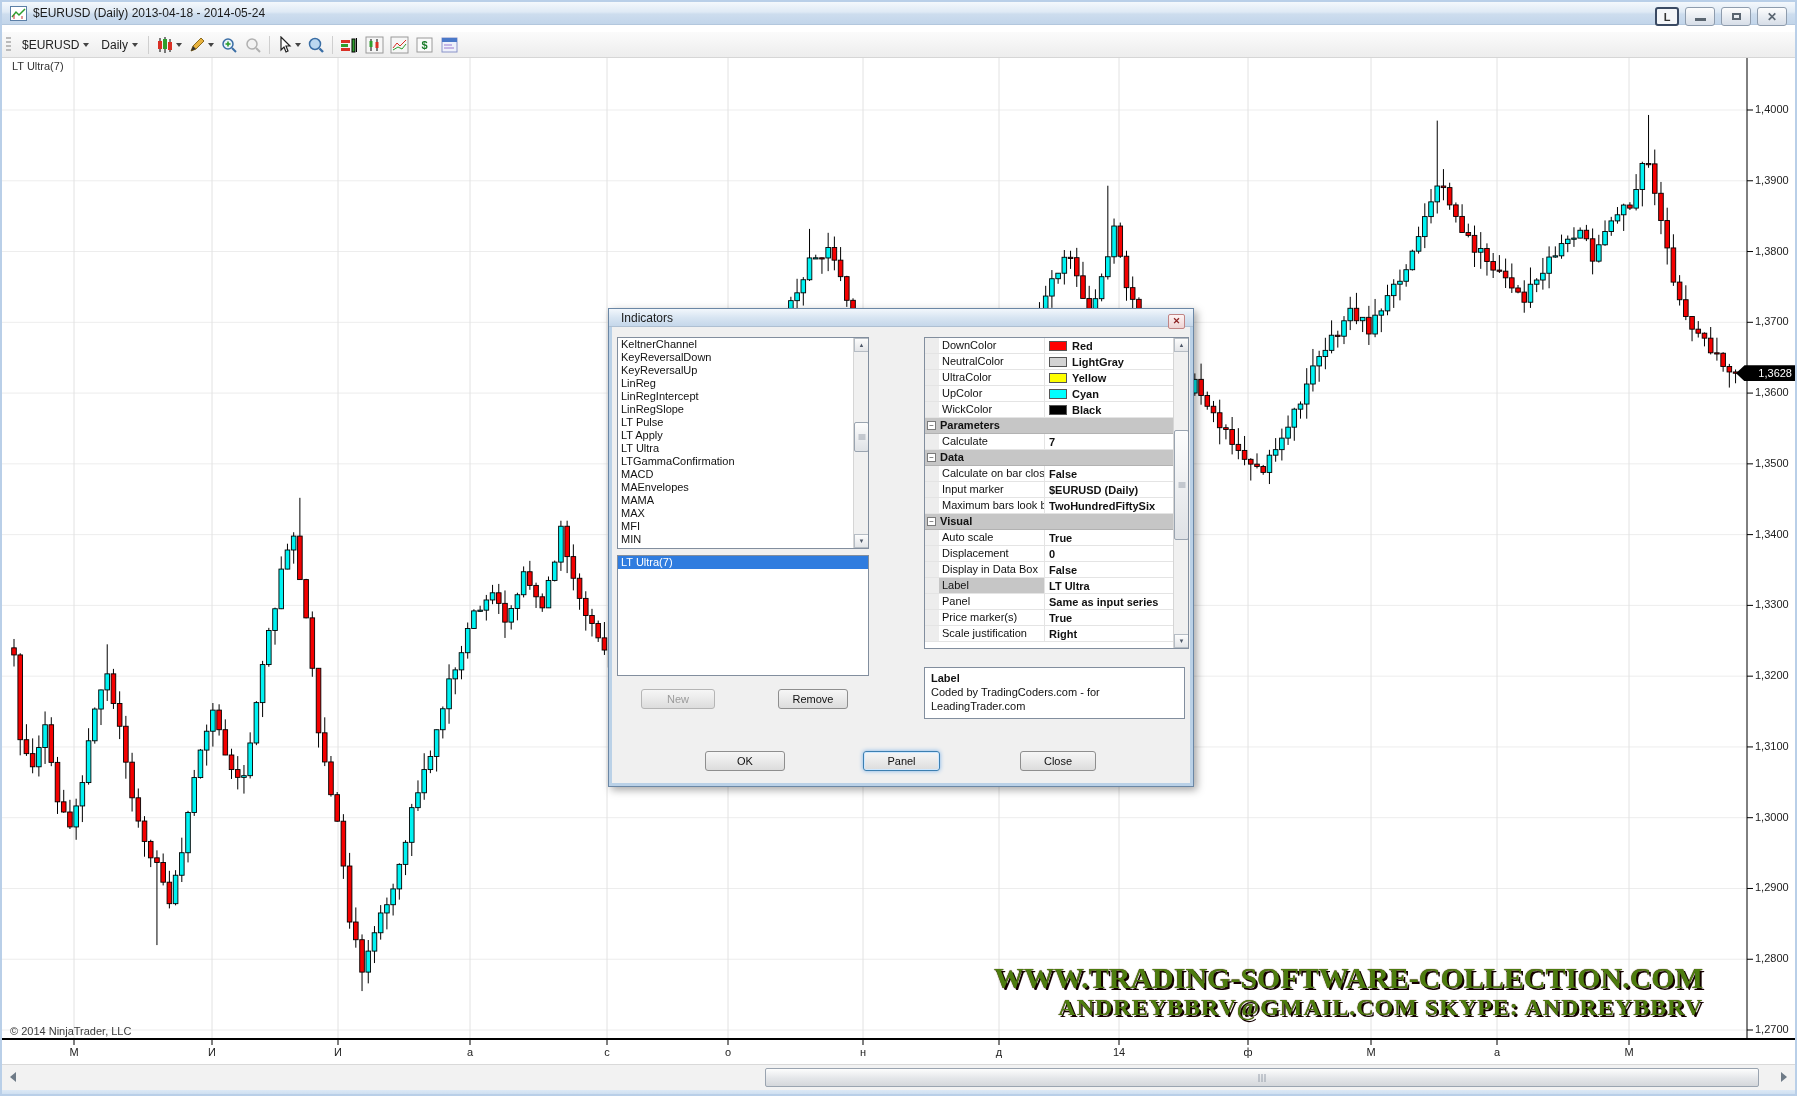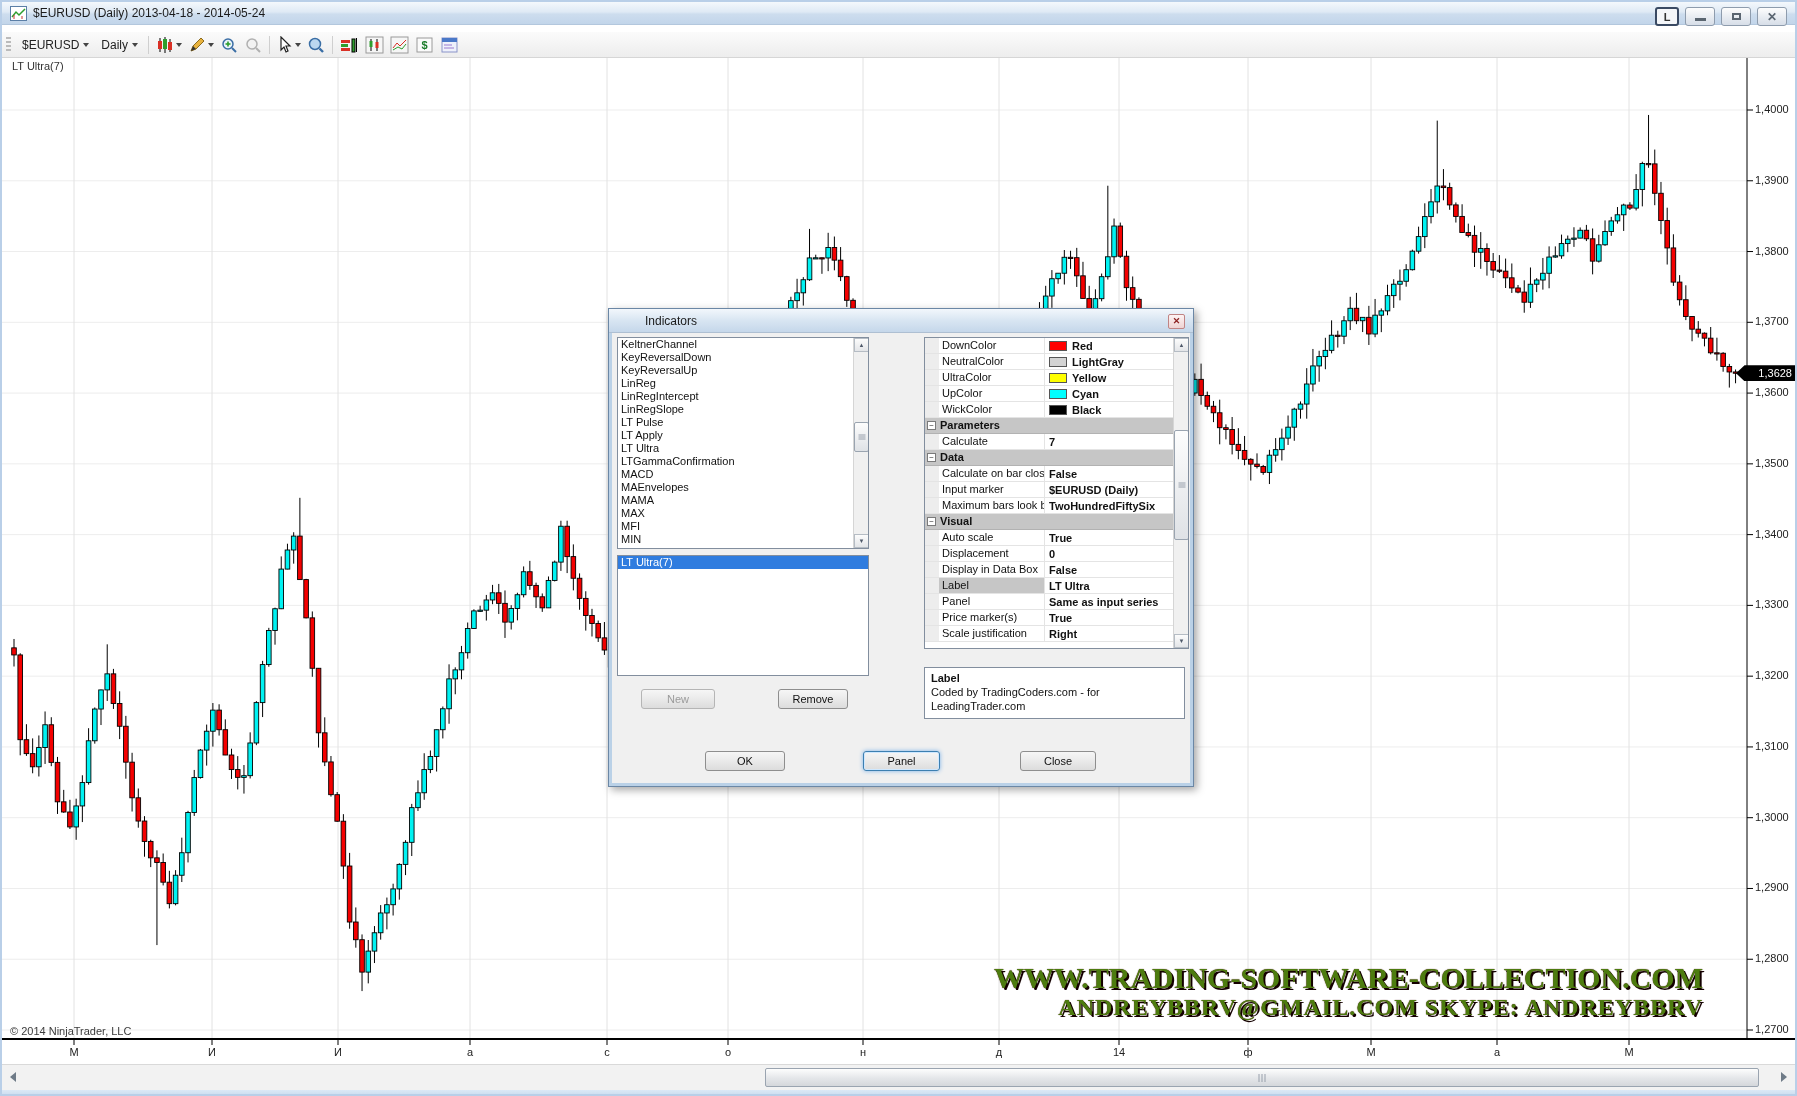--- a/index.html
+++ b/index.html
@@ -56,23 +56,23 @@
   #hs-grip i{display:block;width:1px;height:8px;background:#97a0ab;}
   .hs-arrow{position:absolute;top:7px;width:0;height:0;border-top:5px solid transparent;border-bottom:5px solid transparent;}
   #hs-left{left:8px;border-right:6px solid #6f7b88;}
   #hs-right{right:8px;border-left:6px solid #6f7b88;}
   #bottom-strip{position:absolute;left:0;top:1088px;width:100%;height:8px;
     background:linear-gradient(#dce9f6,#c3d6ec);z-index:6;}
   
   #dlg{position:absolute;left:606px;top:306px;width:586px;height:479px;z-index:10;
     background:#f0f0f0;border:1px solid #6b87a5;box-shadow:3px 3px 8px rgba(0,0,0,.35);
     outline:3px solid rgba(180,205,230,.9);outline-offset:-4px;font-size:11px;color:#111;}
-  #dlg-titlebar{position:absolute;left:0;top:0;width:100%;height:24px;
+  #dlg-titlebar{position:absolute;left:0;top:0;width:100%;height:18px;
     background:linear-gradient(#f2f7fc,#d8e5f2 50%,#c5d7ea);border-bottom:1px solid #aebfd2;
-    display:flex;align-items:center;padding-left:24px;}
+    display:flex;align-items:center;}
   #dlg-title{margin-left:12px;font-size:12px;color:#1a1a1a;}
   #dlg-close{position:absolute;right:8px;top:5px;width:17px;height:15px;border:1px solid #c08484;border-radius:2px;
     background:linear-gradient(#fdf3f3,#eed3d3);display:flex;align-items:center;justify-content:center;
     font-size:9px;font-weight:bold;color:#8b2020;line-height:1;}
   .listbox{position:absolute;background:#fff;border:1px solid #828e9e;}
   #ind-list{left:8px;top:28px;width:252px;height:212px;overflow:hidden;}
   #sel-list{left:8px;top:246px;width:252px;height:121px;overflow:hidden;}
   .lb-item{height:13px;line-height:13px;padding-left:3px;white-space:nowrap;}
   .lb-item.sel{background:#2f7cdf;color:#fff;}
   .vscroll{position:absolute;right:0;top:0;width:15px;height:100%;background:#f0f0f0;border-left:1px solid #d5d5d5;}

